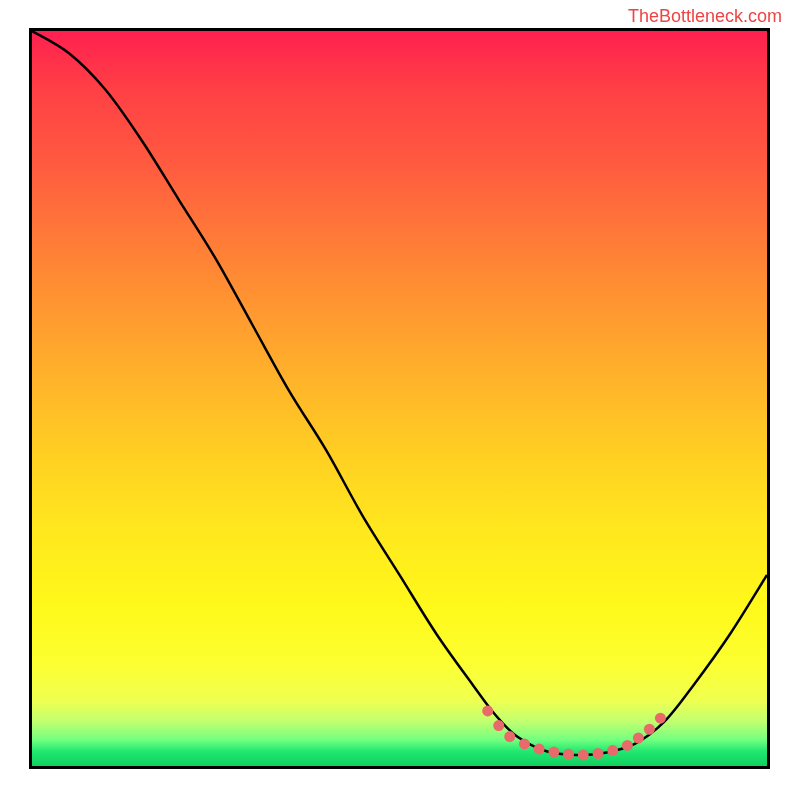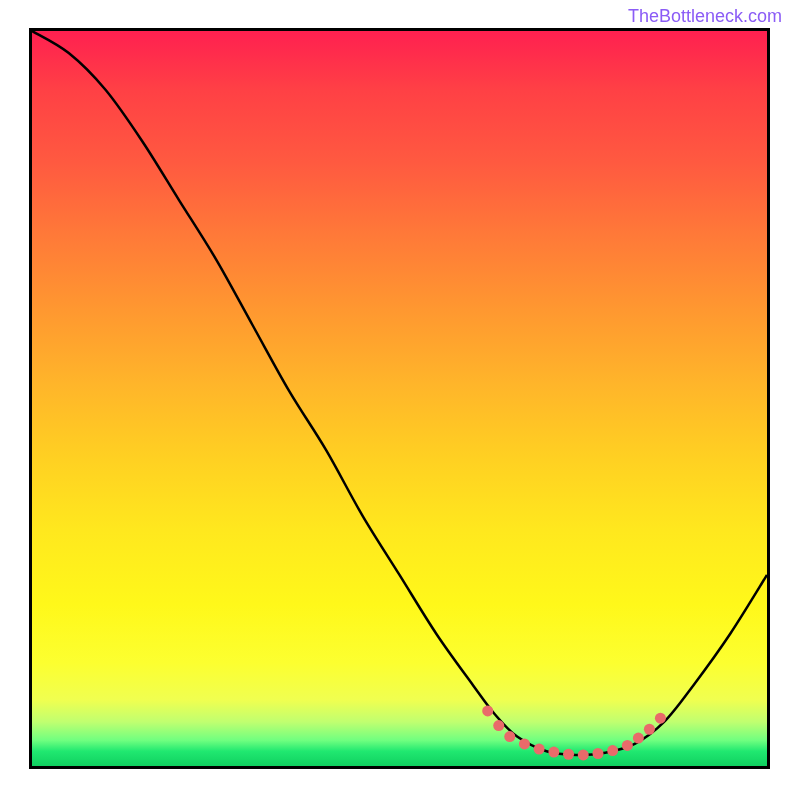--- a/index.html
+++ b/index.html
@@ -12,21 +12,21 @@
       height: 800px;
       background: white;
       position: relative;
       font-family: Arial, sans-serif;
     }
     .watermark {
       position: absolute;
       top: 6px;
       right: 18px;
       font-size: 18px;
-      color: #8b5cf6;
+      color: #ef4444;
       font-weight: normal;
       z-index: 10;
       text-align: center;
     }
     .chart-area {
       position: absolute;
       left: 29px;
       top: 28px;
       width: 741px;
       height: 741px;

